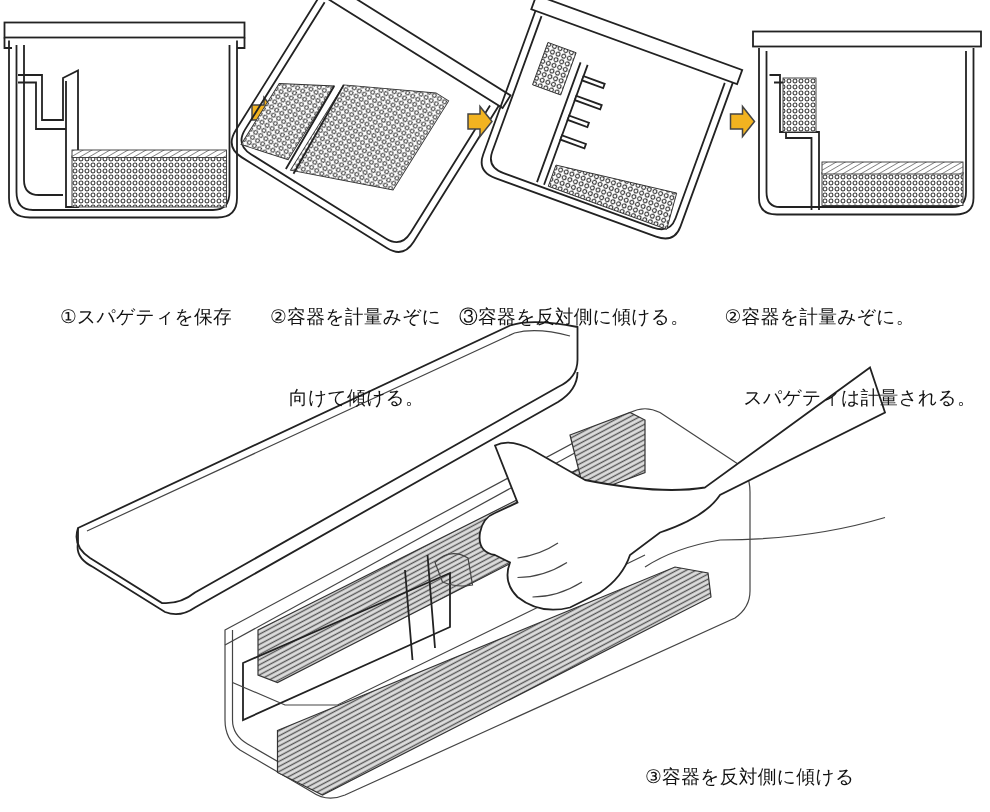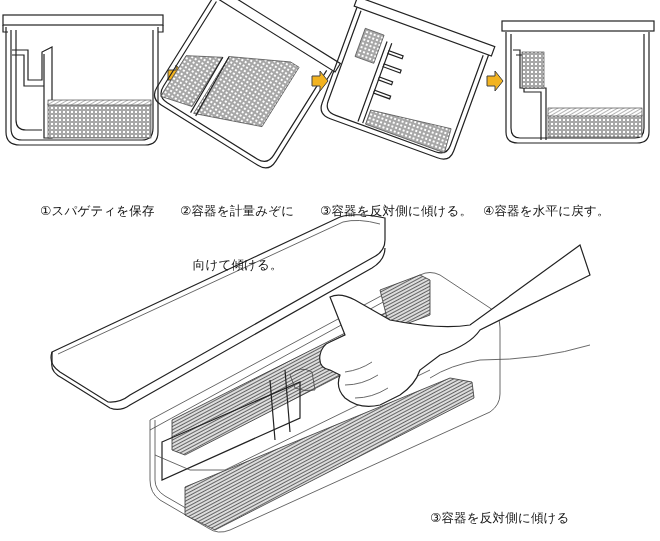--- a/index.html
+++ b/index.html
@@ -112,23 +112,24 @@
   </g>
 </svg>
 
 <div class="cap" style="left:6px;top:166px;margin-left:34px;">
   <div>①スパゲティを保存</div>
 </div>
 <div class="cap" style="left:180px;top:166px;">
   <div>②容器を計量みぞに</div>
   <div>　向けて傾ける。</div>
 </div>
-<div class="cap" style="left:320px;top:166px;">
+<div class="cap" style="left:306px;top:166px;font-family:Liberation Serif, serif;">
   <div>③容器を反対側に傾ける。</div>
   <div></div>
 </div>
 <div class="cap" style="left:483px;top:166px;">
-  <div>④容器を水平に戻す。</div>
+  <div>②容器を計量みぞに。</div>
+  <div>　スパゲティは計量される。</div>
 </div>
 <div class="cap" style="left:430px;top:473px;">
   <div>③容器を反対側に傾ける</div>
   
 </div>
 
 </body></html>

